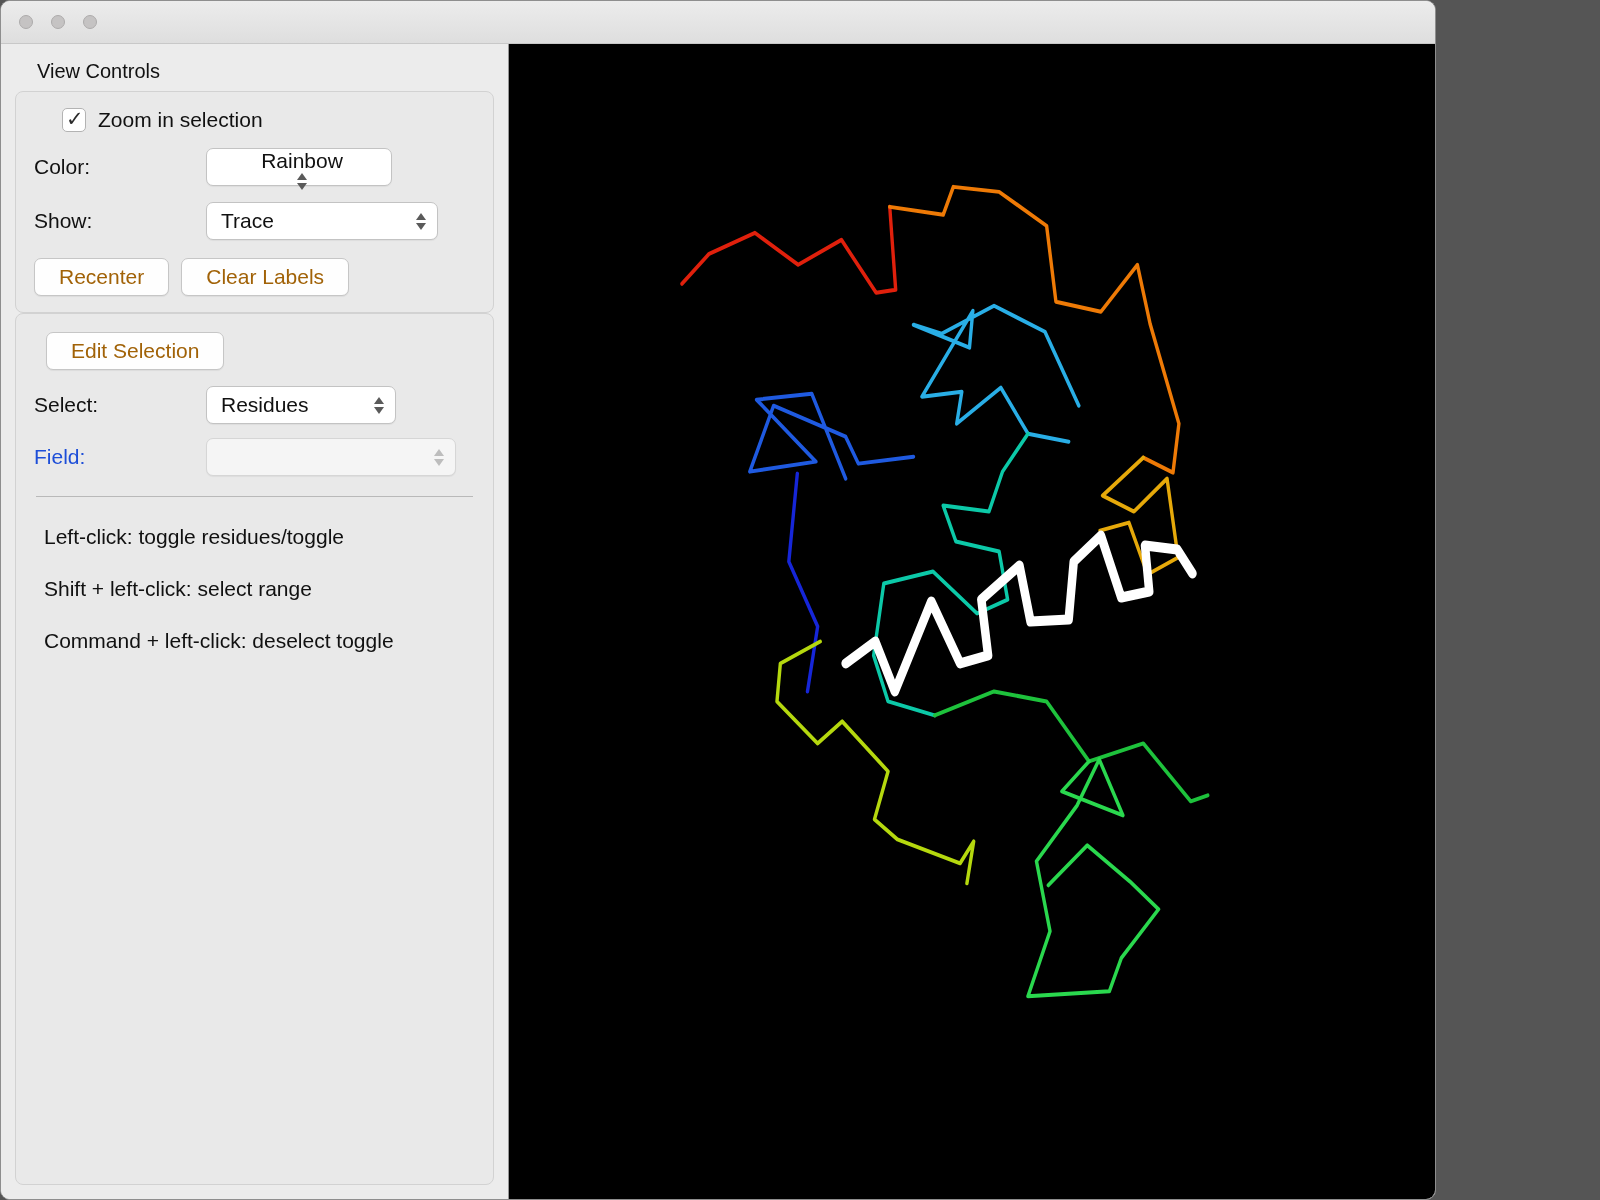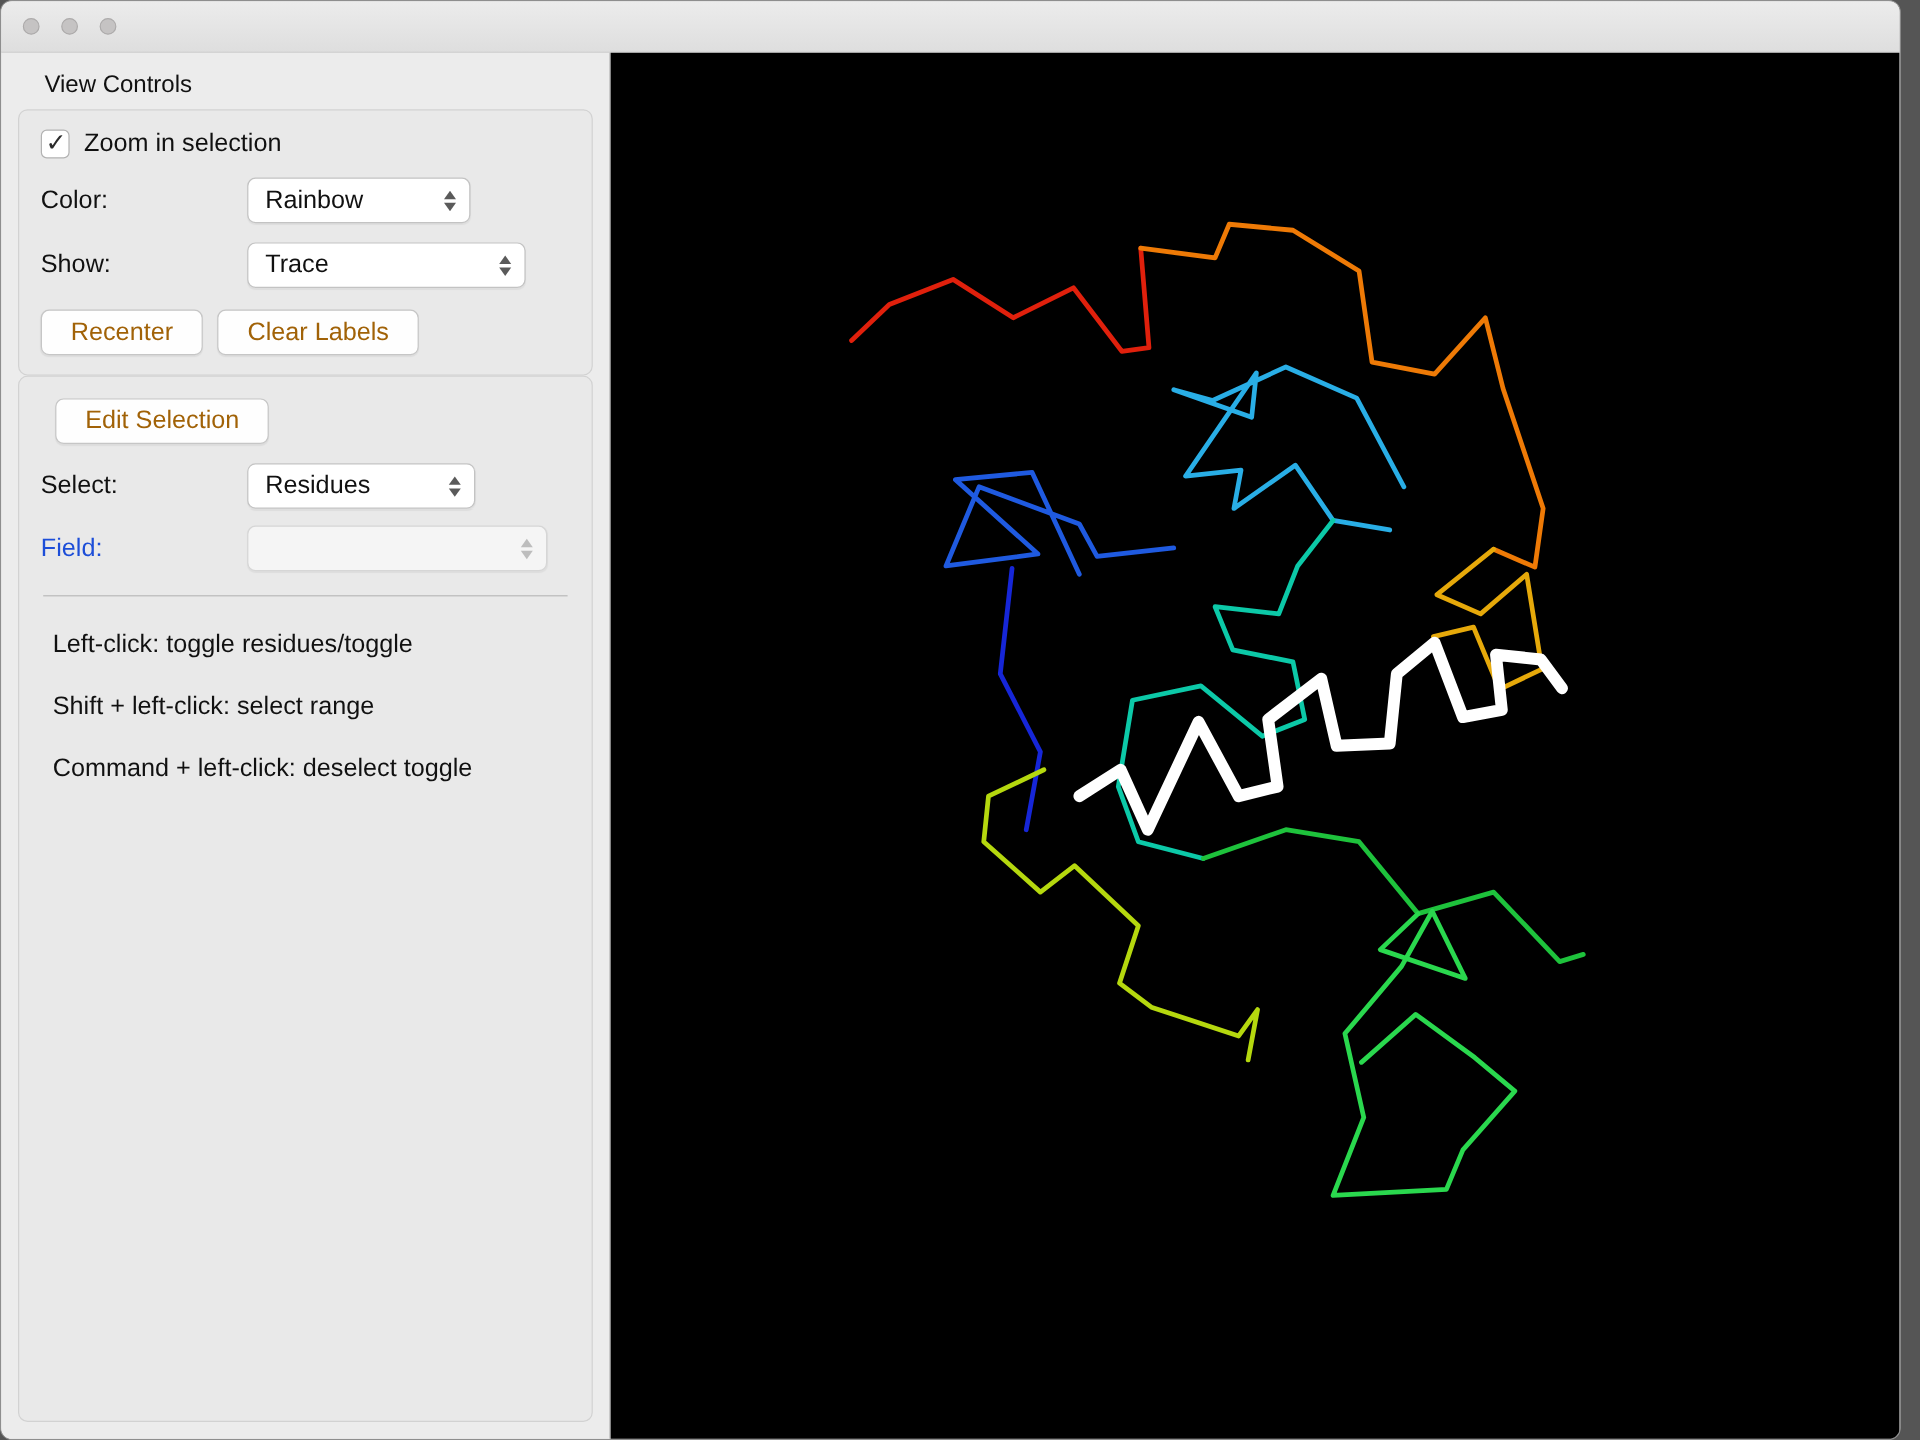--- a/index.html
+++ b/index.html
@@ -1,30 +1,30 @@
 <!DOCTYPE html>
 <html><head>
 <meta charset="utf-8">
 <style>
   html,body{margin:0;padding:0;width:1600px;height:1200px;background:#555;font-family:"Liberation Sans","DejaVu Sans",sans-serif;}
-  .window{position:relative;width:1584px;height:1200px;border-radius:10px;overflow:hidden;background:#ececec;border:1px solid #8e8e8e;box-sizing:border-box;}
+  .window{position:relative;width:1436px;height:1200px;border-radius:10px;overflow:hidden;background:#ececec;border:1px solid #8e8e8e;box-sizing:border-box;}
   
   .titlebar{height:42px;background:linear-gradient(#ececec,#dedede);border-bottom:1px solid #c8c8c8;display:flex;align-items:center;padding-left:18px;gap:20px;}
   .traffic{width:14px;height:14px;border-radius:50%;background:#c5c3c3;border:1px solid #adabab;box-sizing:border-box;}
   
   .content{display:flex;height:1157px;}
   .sidebar{width:508px;box-sizing:border-box;background:#ececec;border-right:1px solid #969696;padding:0 14px;display:flex;flex-direction:column;}
   .section-title{font-size:20px;color:#111;margin:16px 0 8px 22px;}
   .groupbox{border:1px solid #d2d2d2;border-radius:8px;background:#e9e9e9;padding:16px 18px;box-sizing:border-box;}
   .groupbox.grow{flex:1;margin-bottom:16px;}
   .row{display:grid;grid-template-columns:172px 1fr;align-items:center;margin-top:16px;}
   .label{font-size:21px;color:#111;}
   .label.disabled{color:#1d4ed8;}
   
-  .check-row{display:flex;align-items:center;gap:12px;}
+  .check-row{display:flex;align-items:center;gap:12px;margin-left:28px;}
   .checkbox{width:24px;height:24px;background:#fff;border:1px solid #b3b3b3;border-radius:5px;box-sizing:border-box;position:relative;cursor:default;}
   .checkbox.checked::after{content:"✓";position:absolute;left:3px;top:-2px;font-size:21px;font-weight:bold;color:#2b2b2b;}
   
   .dropdown{height:38px;background:#fff;border:1px solid #c3c3c3;border-radius:7px;box-sizing:border-box;display:flex;align-items:center;justify-content:space-between;padding:0 8px 0 14px;font-size:21px;color:#111;box-shadow:0 1px 1px rgba(0,0,0,0.05);}
   .dropdown .stepper{display:flex;flex-direction:column;align-items:center;gap:3px;padding:0 3px;}
   .tri-up{width:0;height:0;border-left:5px solid transparent;border-right:5px solid transparent;border-bottom:7px solid #5a5a5a;}
   .tri-down{width:0;height:0;border-left:5px solid transparent;border-right:5px solid transparent;border-top:7px solid #5a5a5a;}
   .dropdown.disabled{background:#f5f5f5;border-color:#d6d6d6;}
   .dropdown.disabled .tri-up{border-bottom-color:#bdbdbd;}
   .dropdown.disabled .tri-down{border-top-color:#bdbdbd;}
@@ -58,21 +58,21 @@
       <div class="section-title">View Controls</div>
 
       <div class="groupbox">
         <div class="check-row">
           <div class="checkbox checked" id="zoom-checkbox"></div>
           <span class="label">Zoom in selection</span>
         </div>
 
         <div class="row">
           <span class="label">Color:</span>
-          <div class="dropdown" style="width:186px;">
+          <div class="dropdown" style="width:186px;flex-direction:column;">
             <span>Rainbow</span>
             <span class="stepper">
               <span class="tri-up"></span>
               <span class="tri-down"></span>
             </span>
           </div>
         </div>
 
         <div class="row">
           <span class="label">Show:</span>

